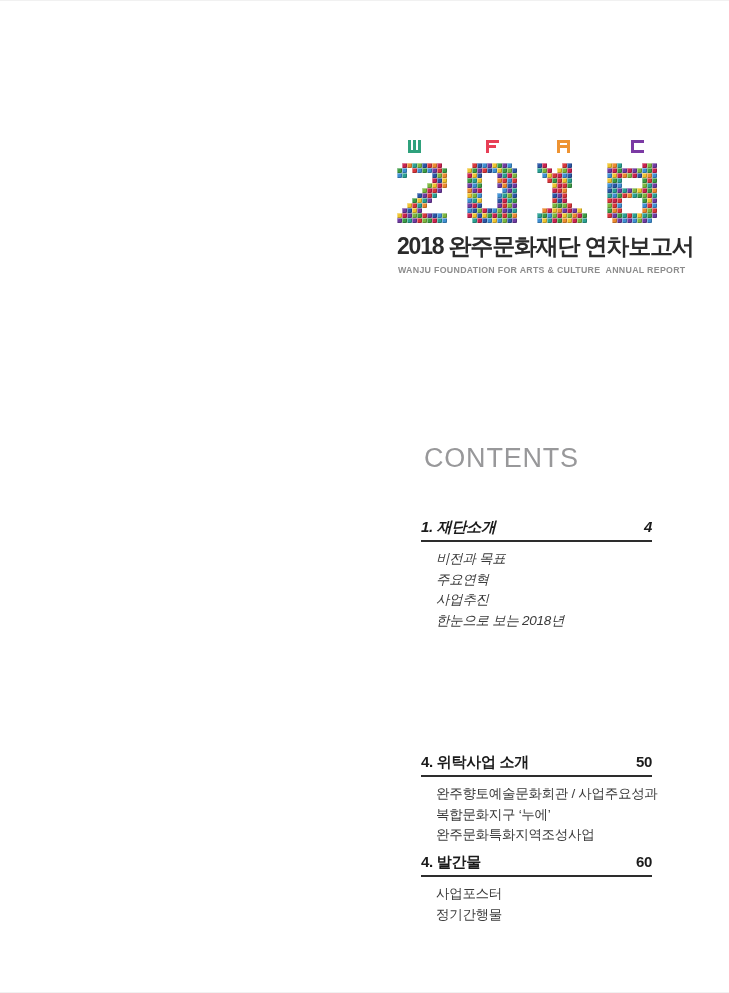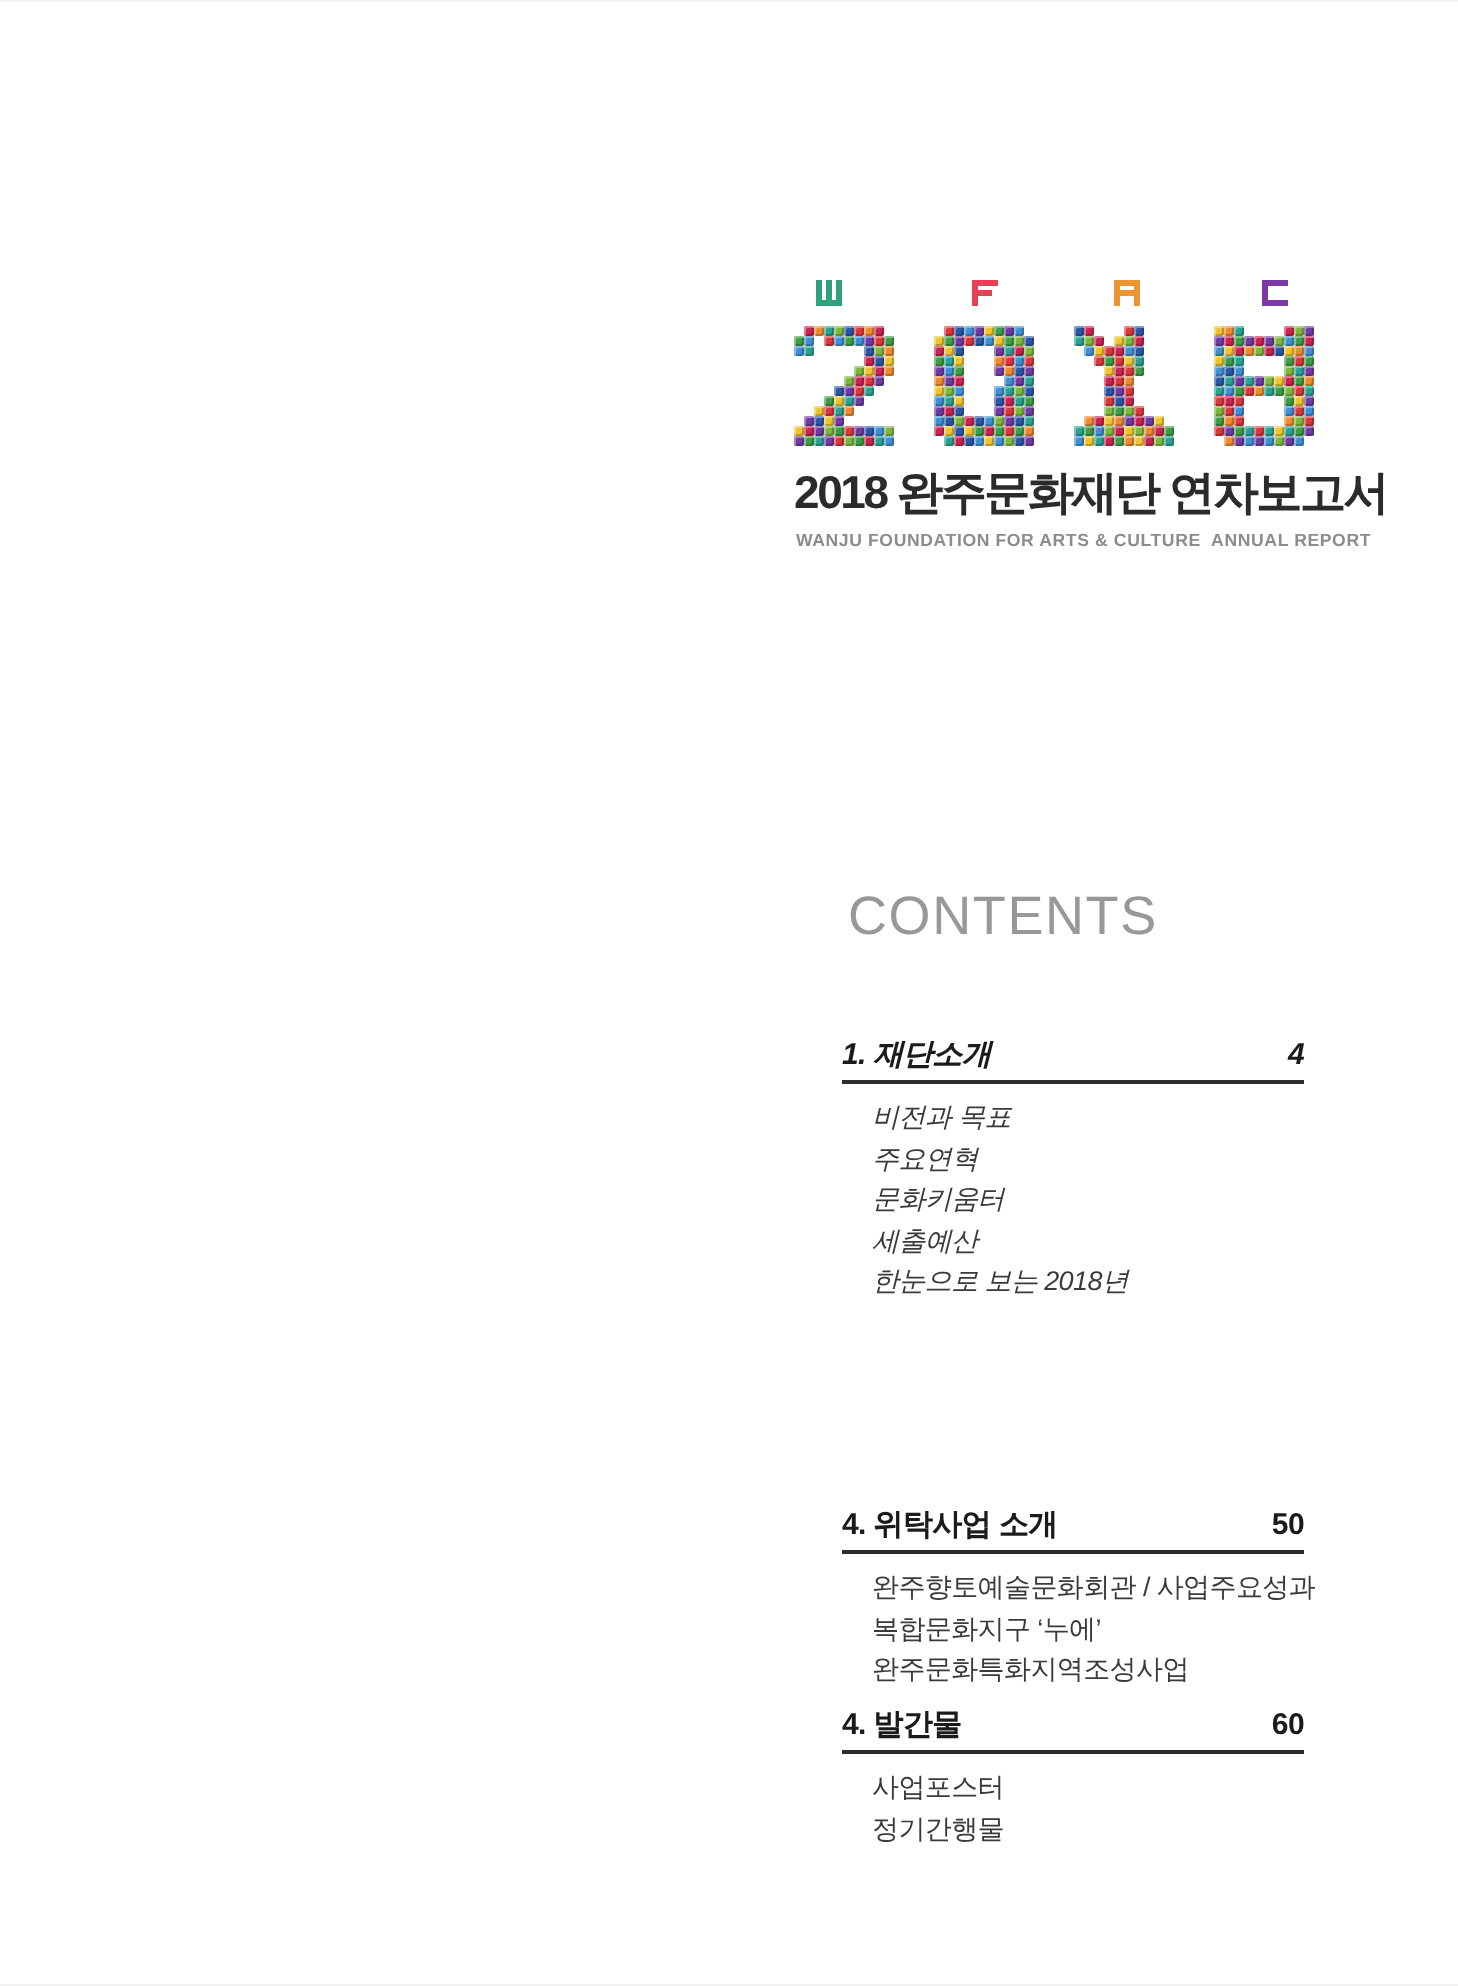--- a/index.html
+++ b/index.html
@@ -653,22 +653,21 @@
 
   <div class="toc-sections">
   <section class="toc-section">
     <div class="toc-header">
       <span class="toc-title">1. 재단소개</span>
       <span class="toc-page">4</span>
     </div>
     <ul class="toc-items">
           <li class="toc-item">비전과 목표</li>
           <li class="toc-item">주요연혁</li>
-          <li class="toc-item">문화키움터</li>
-          <li class="toc-item">세출예산</li>
+          <li class="toc-item">사업추진</li>
           <li class="toc-item">한눈으로 보는 2018년</li>
         </ul>
   </section>
 
   <section class="toc-section">
   </section>
 
   <section class="toc-section">
     <div class="toc-header">
       <span class="toc-title">4. 위탁사업 소개</span>

